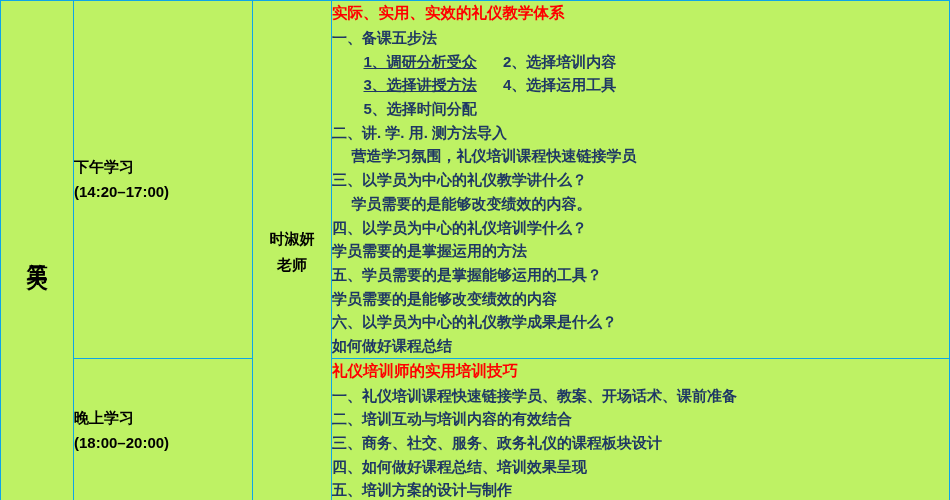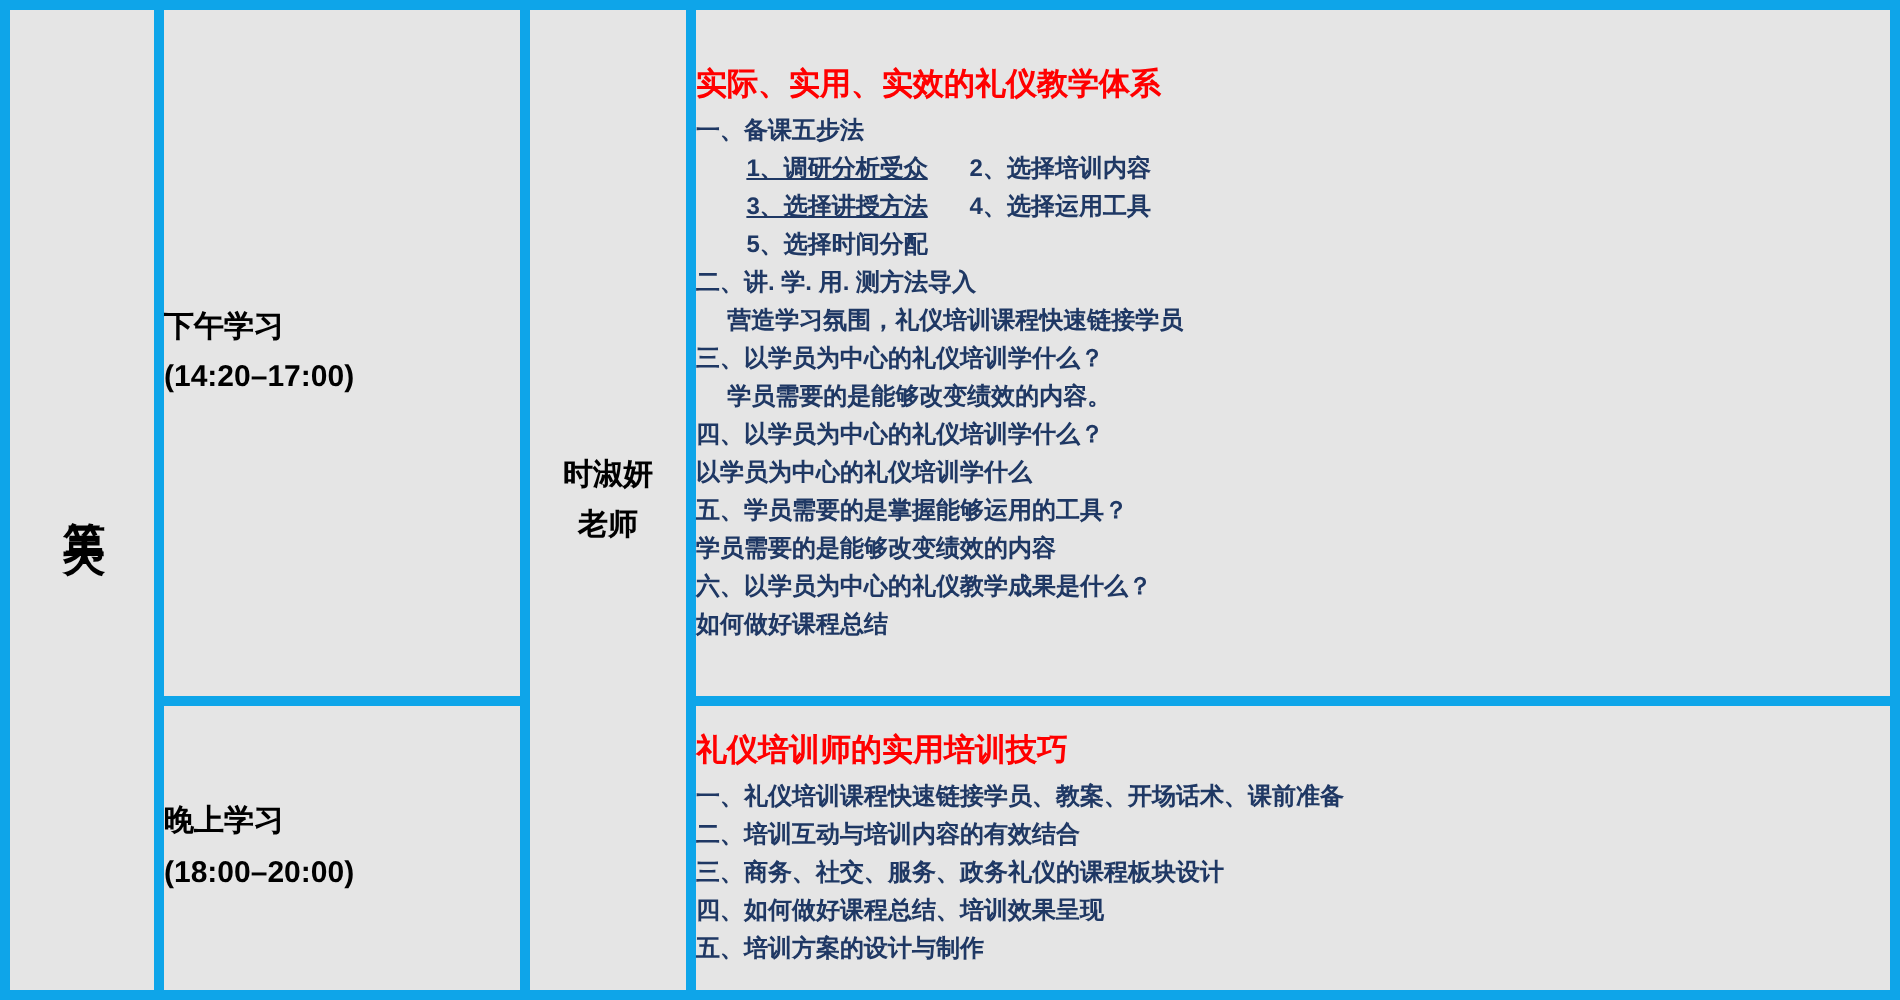--- a/index.html
+++ b/index.html
@@ -12,22 +12,22 @@
     background: #ffffff;
     font-family: "Liberation Sans", sans-serif;
   }
   .schedule-table {
     width: 950px;
     height: 500px;
     border-collapse: collapse;
     table-layout: fixed;
   }
   .schedule-table td {
-    border: 5px solid #0ea5e9;
-    background: #e5e5e5;
+    border: 1px solid #0ea5e9;
+    background: #bef264;
     vertical-align: middle;
     padding: 0;
   }
   .day-cell {
     width: 72px;
     text-align: center;
     font-weight: bold;
     font-size: 21px;
     color: #000000;
     letter-spacing: 1px;
@@ -62,21 +62,21 @@
   .content-title {
     color: #ff0000;
     font-weight: bold;
     font-size: 15.5px;
     line-height: 1.55;
     margin-bottom: 1px;
   }
   .content-line {
     color: #1f3864;
     font-weight: bold;
-    font-size: 12px;
+    font-size: 15px;
     line-height: 1.58;
     white-space: pre;
   }
   .indent-1 { padding-left: 2.1em; }
   .indent-2 { padding-left: 1.3em; }
   .col-a { display: inline-block; width: 9.3em; text-decoration: underline; }
 </style>
 </head>
 <body>
 
@@ -96,24 +96,24 @@
     </td>
     <td class="content-cell">
       <div class="content-title">实际、实用、实效的礼仪教学体系</div>
       <div>
             <div class="content-line">一、备课五步法</div>
             <div class="content-line indent-1"><span class="col-a">1、调研分析受众</span><span>2、选择培训内容</span></div>
             <div class="content-line indent-1"><span class="col-a">3、选择讲授方法</span><span>4、选择运用工具</span></div>
             <div class="content-line indent-1">5、选择时间分配</div>
             <div class="content-line">二、讲. 学. 用. 测方法导入</div>
             <div class="content-line indent-2">营造学习氛围，礼仪培训课程快速链接学员</div>
-            <div class="content-line">三、以学员为中心的礼仪培训学什么？</div>
+            <div class="content-line">三、以学员为中心的礼仪教学讲什么？</div>
             <div class="content-line indent-2">学员需要的是能够改变绩效的内容。</div>
             <div class="content-line">四、以学员为中心的礼仪培训学什么？</div>
-            <div class="content-line">以学员为中心的礼仪培训学什么</div>
+            <div class="content-line">学员需要的是掌握运用的方法</div>
             <div class="content-line">五、学员需要的是掌握能够运用的工具？</div>
             <div class="content-line">学员需要的是能够改变绩效的内容</div>
             <div class="content-line">六、以学员为中心的礼仪教学成果是什么？</div>
             <div class="content-line">如何做好课程总结</div>
           </div>
     </td>
   </tr>
   <tr>
     <td class="session-cell">
       <div>晚上学习</div>

